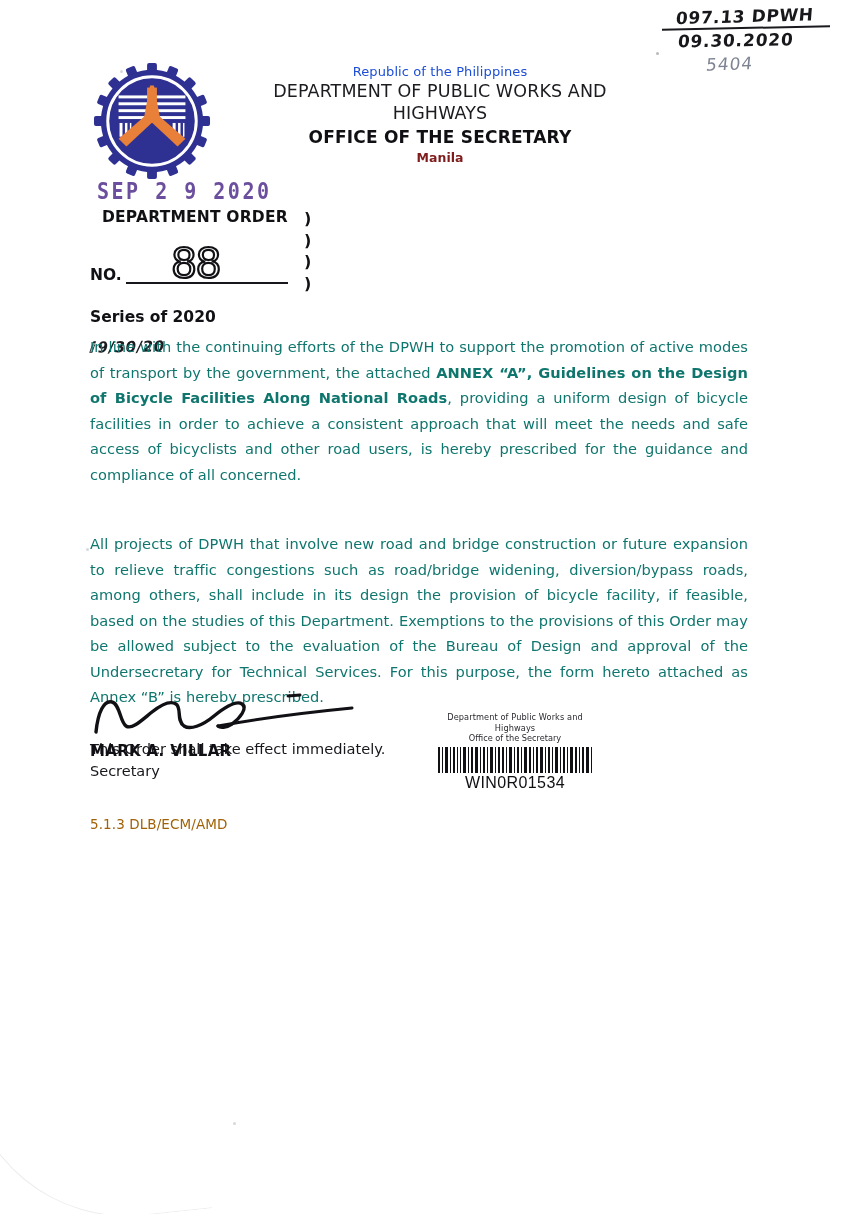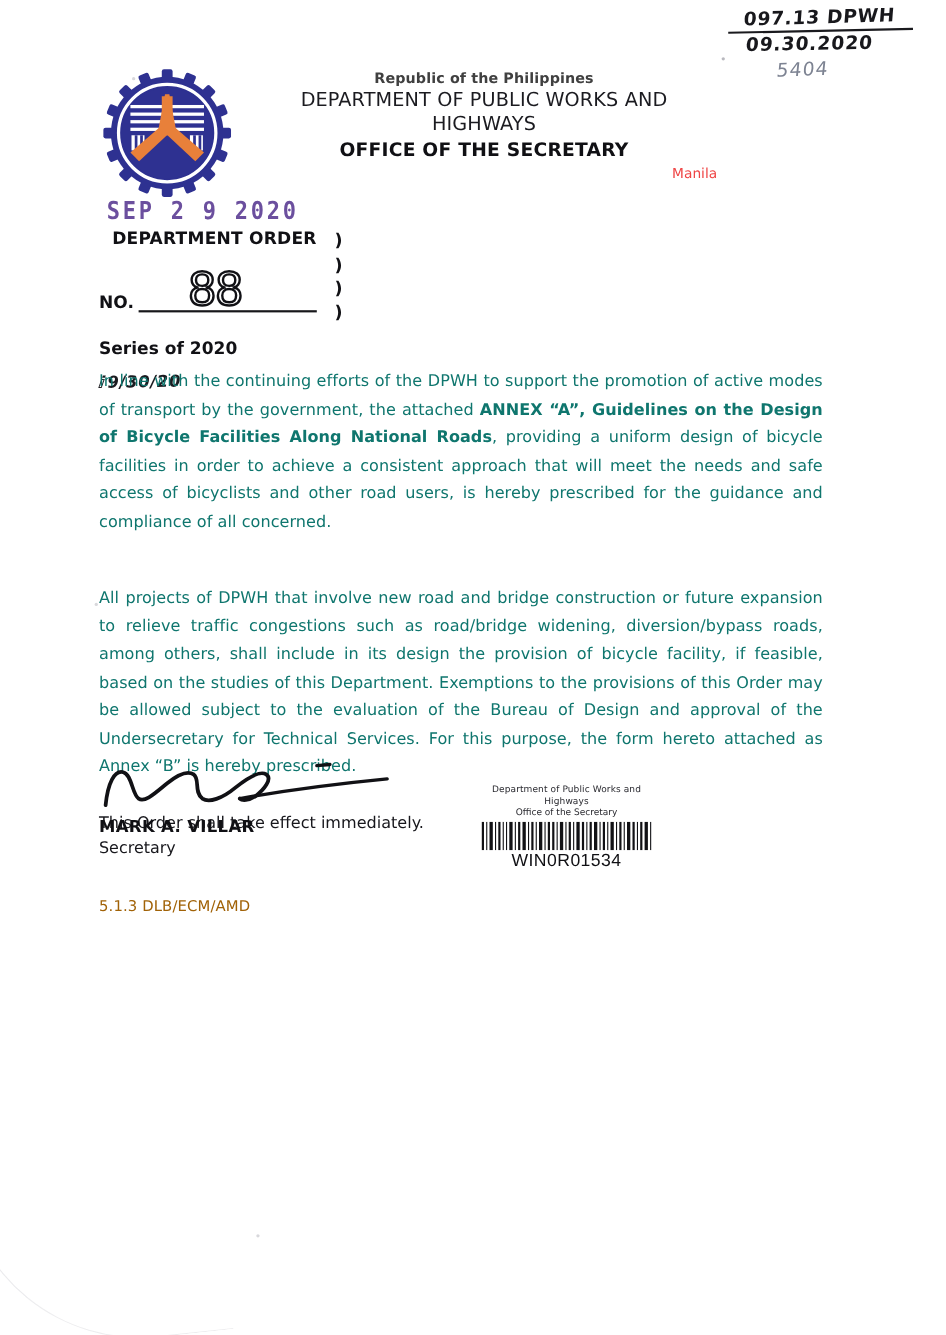--- a/index.html
+++ b/index.html
@@ -97,44 +97,43 @@
   .header-text {
     position: absolute;
     left: 228px;
     top: 64px;
     width: 424px;
     text-align: center;
     line-height: 1.25;
   }
   .hdr-rep {
     font-size: 13px;
-    font-weight: 700;
+    font-weight: 400;
     letter-spacing: .1px;
-    color: #404040;
+    color: #1d4ed8;
   }
   .hdr-dept {
     font-size: 17.5px;
     font-weight: 400;
     letter-spacing: .1px;
     color: #1b1b20;
     margin-top: 1px;
   }
   .hdr-office {
     font-size: 17px;
     font-weight: 700;
     letter-spacing: .2px;
     color: #101014;
     margin-top: 2px;
   }
   .hdr-manila {
     font-size: 12.5px;
-    font-weight: 400;
-    color: #ef4444;
+    font-weight: 700;
+    color: #7f1d1d;
     margin-top: 2px;
-    text-align: right;
   }
 
   
   .date-stamp {
     position: absolute;
     left: 97px;
     top: 178px;
     font-family: "DejaVu Sans Mono", monospace;
     font-size: 20px;
     font-weight: 700;

